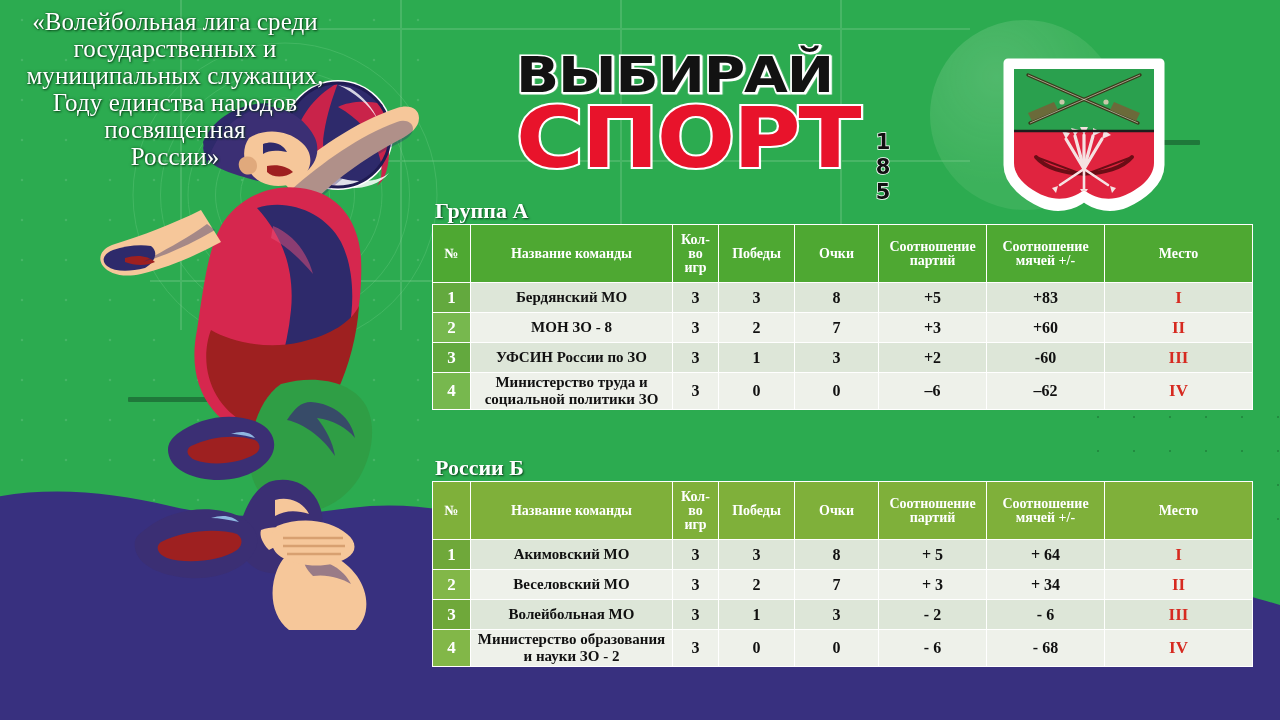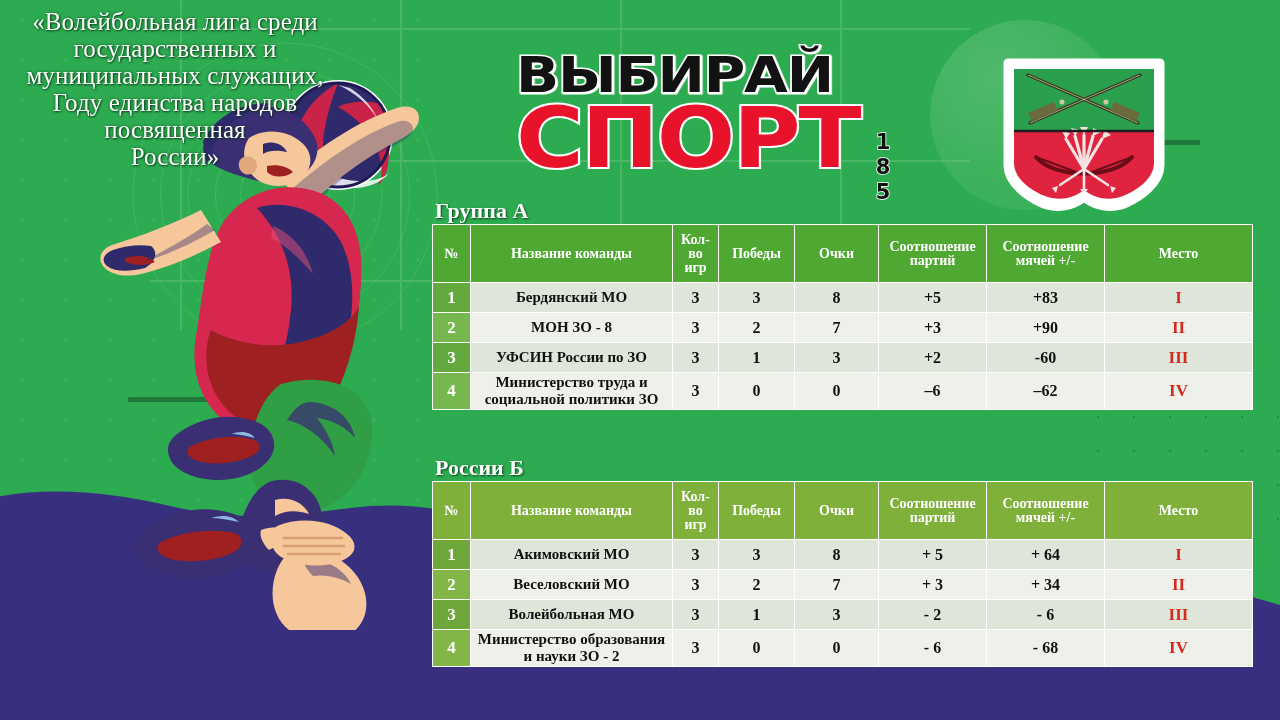--- a/index.html
+++ b/index.html
@@ -434,21 +434,21 @@
         <td>+83</td>
         <td class="c-place">I</td>
       </tr>
       <tr>
         <td class="c-num">2</td>
         <td class="c-team">МОН ЗО - 8</td>
         <td>3</td>
         <td>2</td>
         <td>7</td>
         <td>+3</td>
-        <td>+90</td>
+        <td>+60</td>
         <td class="c-place">II</td>
       </tr>
       <tr>
         <td class="c-num">3</td>
         <td class="c-team">УФСИН России по ЗО</td>
         <td>3</td>
         <td>1</td>
         <td>3</td>
         <td>+2</td>
         <td>-60</td>

